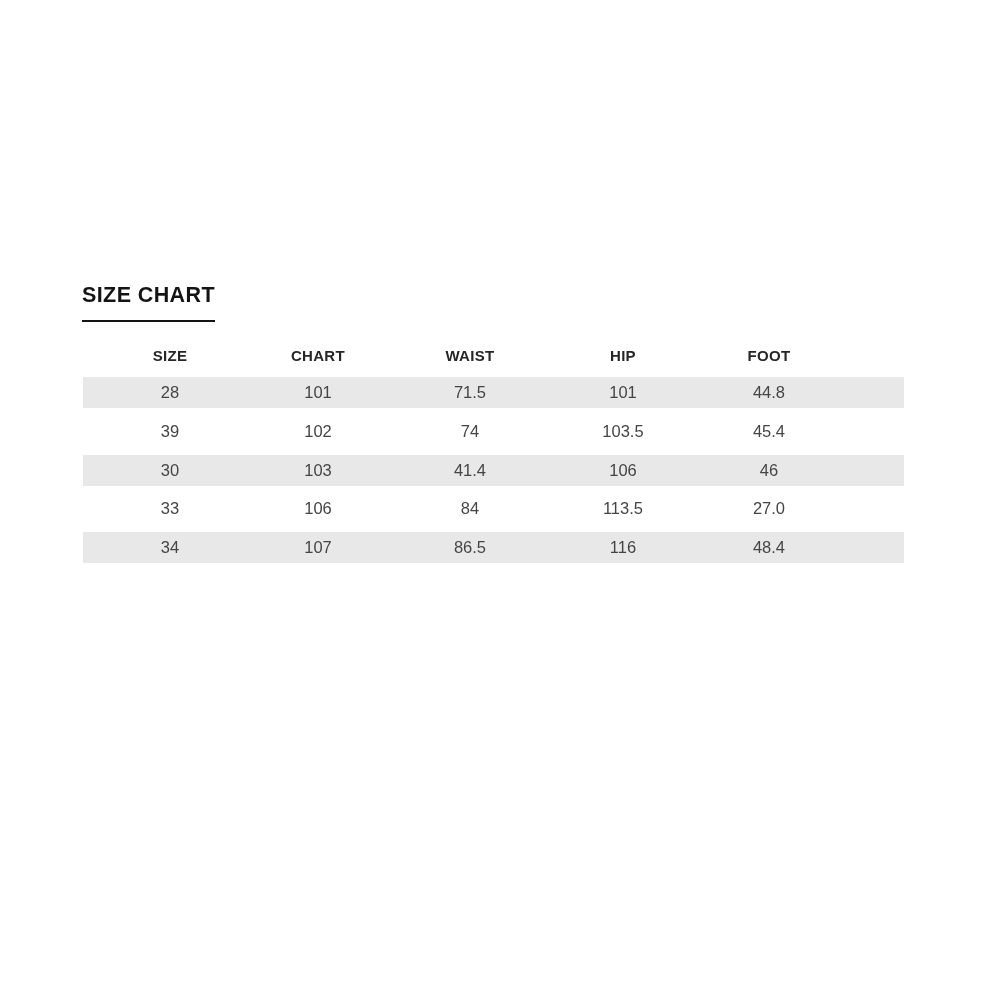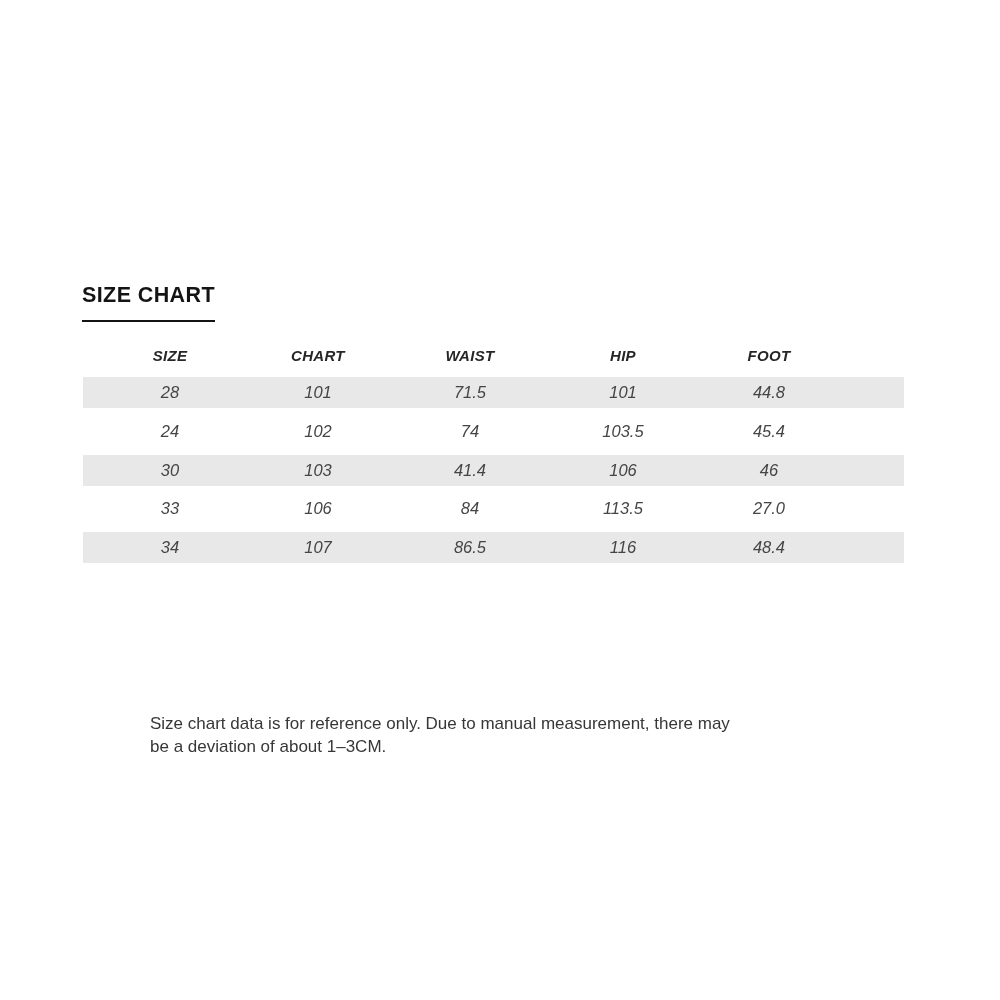--- a/index.html
+++ b/index.html
@@ -33,21 +33,20 @@
     top: 320px;
     width: 133px;
     height: 2px;
     background: #141414;
   }
   .size-table {
     position: absolute;
     left: 83px;
     top: 340px;
     width: 821px;
-    font-style: italic;
   }
   .thead-row {
     display: flex;
     height: 31px;
     align-items: center;
     margin-bottom: 6.4px;
   }
   .thead-row .cell {
     font-size: 15px;
     font-weight: 700;
@@ -109,21 +108,21 @@
     <div>
         <div class="row striped">
           <span class="cell c0">28</span>
           <span class="cell c1">101</span>
           <span class="cell c2">71.5</span>
           <span class="cell c3">101</span>
           <span class="cell c4">44.8</span>
           <span class="cell c5"></span>
         </div>
         <div class="row">
-          <span class="cell c0">24</span>
+          <span class="cell c0">39</span>
           <span class="cell c1">102</span>
           <span class="cell c2">74</span>
           <span class="cell c3">103.5</span>
           <span class="cell c4">45.4</span>
           <span class="cell c5"></span>
         </div>
         <div class="row striped">
           <span class="cell c0">30</span>
           <span class="cell c1">103</span>
           <span class="cell c2">41.4</span>
@@ -143,18 +142,14 @@
           <span class="cell c0">34</span>
           <span class="cell c1">107</span>
           <span class="cell c2">86.5</span>
           <span class="cell c3">116</span>
           <span class="cell c4">48.4</span>
           <span class="cell c5"></span>
         </div>
       </div>
   </div>
 
-  <p class="footnote">
-    <span>Size chart data is for reference only. Due to manual measurement, there may</span><br>
-    <span>be a deviation of about 1–3CM.</span>
-  </p>
 
 </div>
 
 </body></html>

